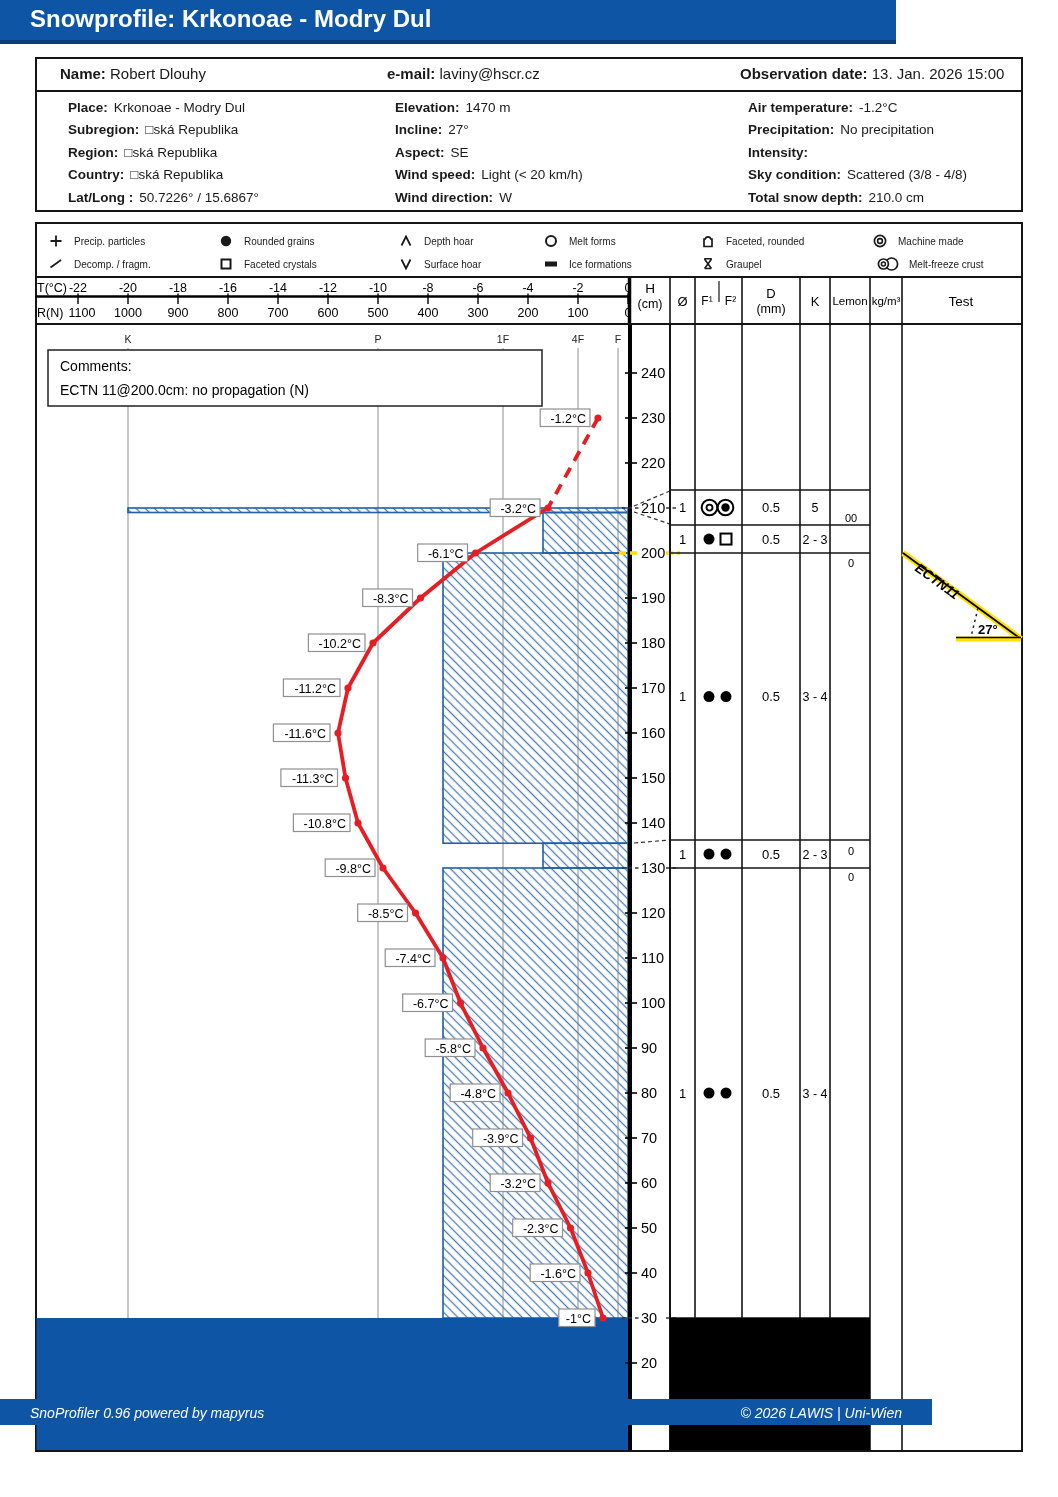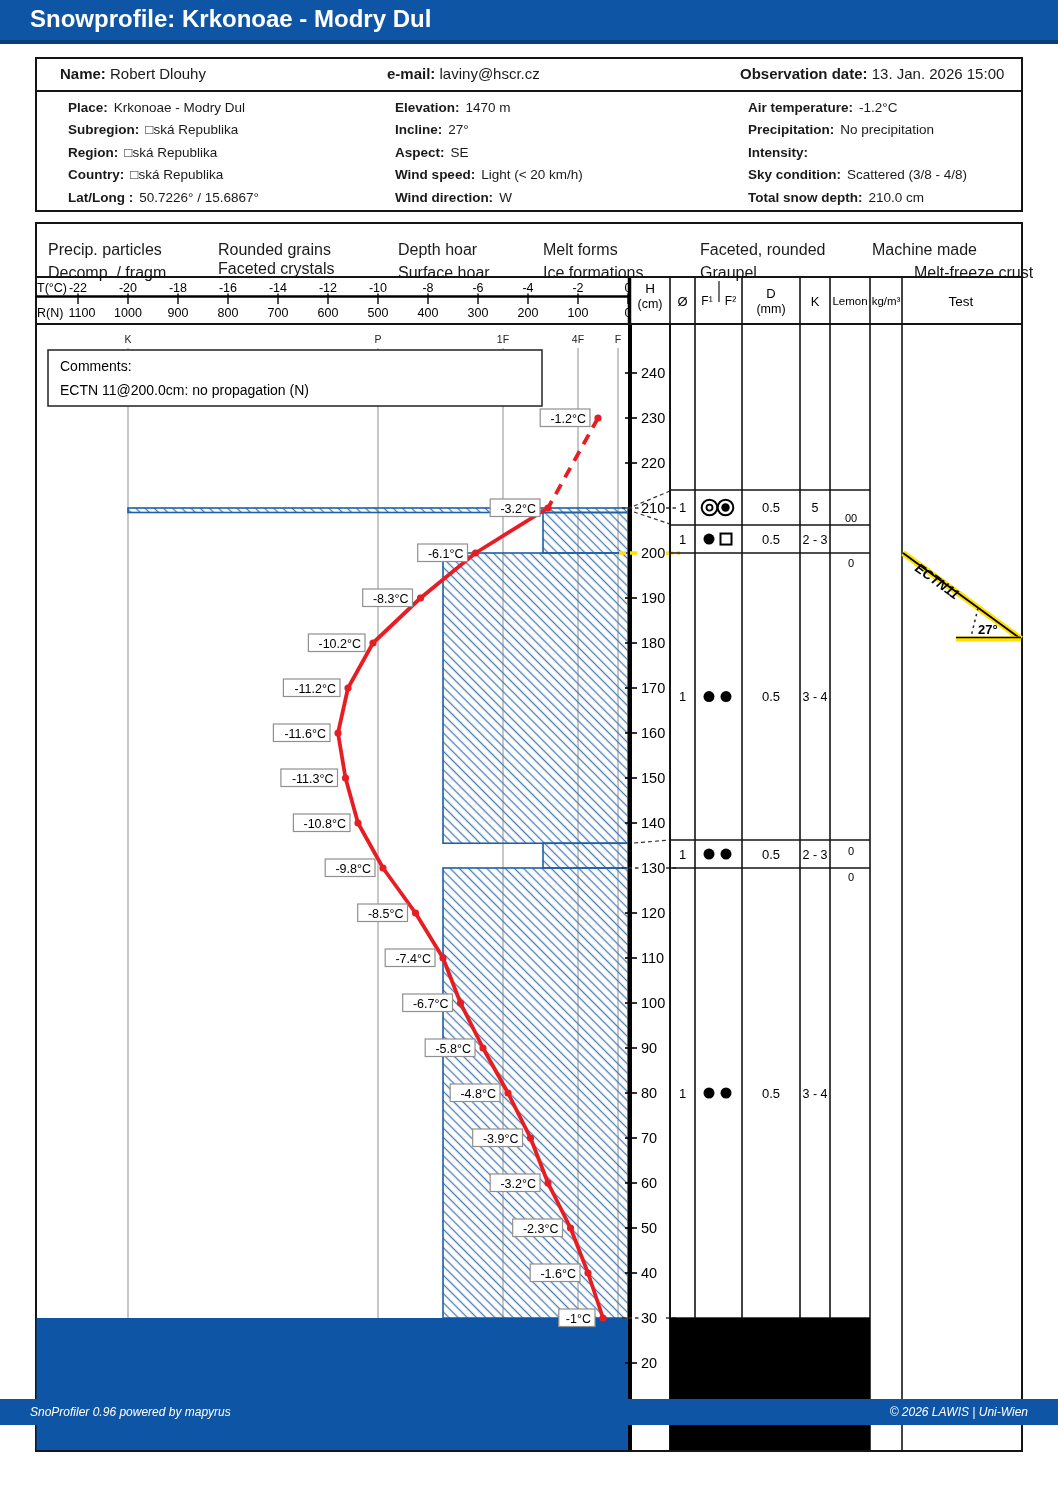--- a/index.html
+++ b/index.html
@@ -1,33 +1,33 @@
 <!DOCTYPE html>
 <html><head>
 <meta charset="utf-8">
 <style>
   html,body{margin:0;padding:0;background:#fff;}
   .page{position:relative;width:1058px;height:1497px;background:#fff;overflow:hidden;
         font-family:"Liberation Sans",sans-serif;color:#1a1a1a;}
-  .titlebar{position:absolute;left:0;top:0;width:1058px;height:40px;background:#0e56a5;
+  .titlebar{position:absolute;left:0;top:0;width:896px;height:40px;background:#0e56a5;
             border-bottom:4px solid #0b3f78;}
   .titlebar h1{position:absolute;left:30px;top:5px;margin:0;font-size:24px;color:#fff;font-weight:bold;}
   .infobox{position:absolute;left:35px;top:57px;width:988px;height:155px;border:2px solid #151515;box-sizing:border-box;}
   .inforow1{position:absolute;left:0;top:0;width:100%;height:31px;border-bottom:2px solid #151515;}
   .inforow1 .cell{position:absolute;top:6px;font-size:15px;white-space:nowrap;}
   .infocol{position:absolute;top:38px;font-size:13.5px;}
   .info-line{height:22.4px;line-height:22.4px;white-space:nowrap;}
   .info-line b{margin-right:6px;padding-left:8px;}
   .bigbox{position:absolute;left:35px;top:222px;width:988px;height:1230px;border:2px solid #151515;box-sizing:border-box;}
   .hsep{position:absolute;background:#151515;}
-  .legend-item{position:absolute;display:flex;align-items:center;gap:10px;height:20px;font-size:16px;white-space:nowrap;flex-direction:column;}
+  .legend-item{position:absolute;display:flex;align-items:center;gap:10px;height:20px;font-size:10px;white-space:nowrap;}
   .legend-item svg{display:block;}
   #axis-svg{position:absolute;left:35px;top:278px;}
   #chart-svg{position:absolute;left:35px;top:325px;}
-  .footer{position:absolute;left:0;top:1399px;width:1058px;height:26px;background:#0e56a5;color:#fff;font-size:12px;}
+  .footer{position:absolute;left:0;top:1399px;width:932px;height:26px;background:#0e56a5;color:#fff;font-size:14px;}
   .footer .fl{position:absolute;left:30px;top:6px;font-style:italic;}
   .footer .fr{position:absolute;right:30px;top:6px;font-style:italic;}
   svg text{font-family:"Liberation Sans",sans-serif;}
 </style>
 </head>
 <body>
 
 <div class="page">
 
   <div class="titlebar">
@@ -125,21 +125,21 @@
           <rect x="2" y="5.5" width="12" height="5" fill="#1a1a1a"></rect>
         </svg>
         <span>Ice formations</span>
       </div>
       <div class="legend-item" style="left: 700px; top: 254px;">
         <svg width="16" height="16" viewBox="0 0 16 16">
           <path d="M4.2 2.8h7.6M4.6 3.2l6.8 9.3M11.4 3.2l-6.8 9.3M4.6 12.5h6.8" fill="none" stroke="#1a1a1a" stroke-width="1.6"></path>
         </svg>
         <span>Graupel</span>
       </div>
-      <div class="legend-item" style="left: 914px; top: 254px;">
+      <div class="legend-item" style="left: 877px; top: 254px;">
         <svg width="22" height="16" viewBox="0 0 22 16">
           <circle cx="14.6" cy="8" r="6" fill="#fff" stroke="#1a1a1a" stroke-width="1.7"></circle>
           <circle cx="6.4" cy="8" r="5" fill="#fff" stroke="#1a1a1a" stroke-width="1.7"></circle>
           <circle cx="6.4" cy="8" r="2" fill="none" stroke="#1a1a1a" stroke-width="1.5"></circle>
         </svg>
         <span>Melt-freeze crust</span>
       </div>
     </div>
   <div class="hsep" style="left:37px;top:276px;width:984px;height:2px;"></div>
   <svg id="axis-svg" width="988" height="47" viewBox="35 278 988 47">

